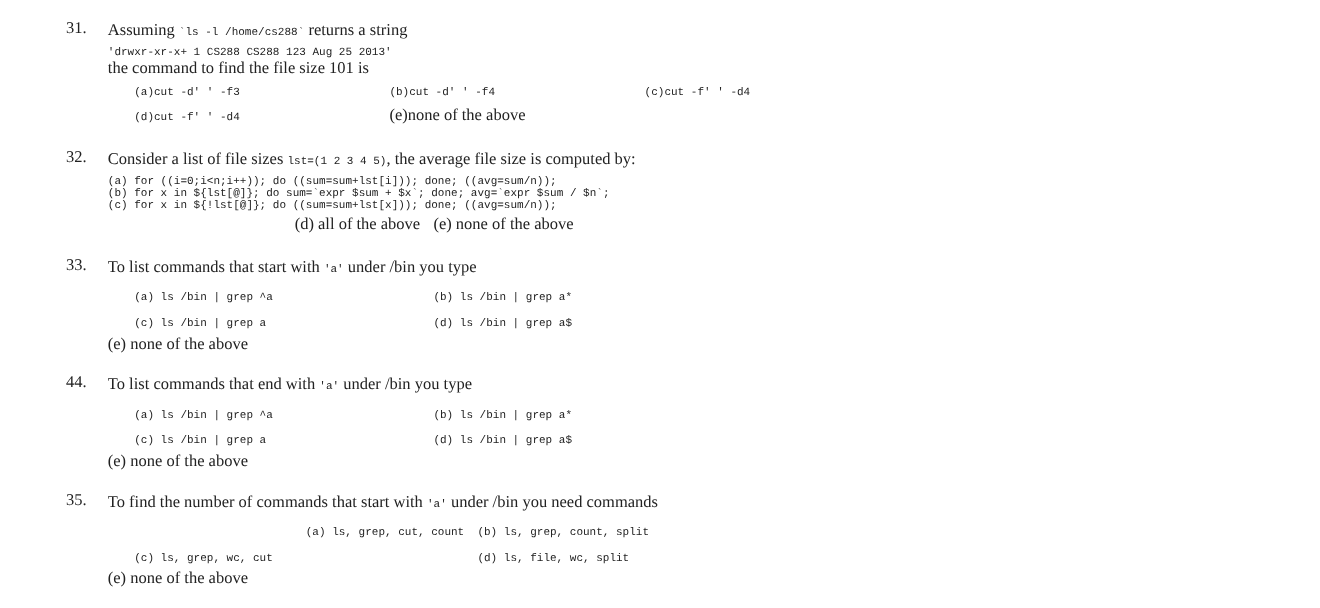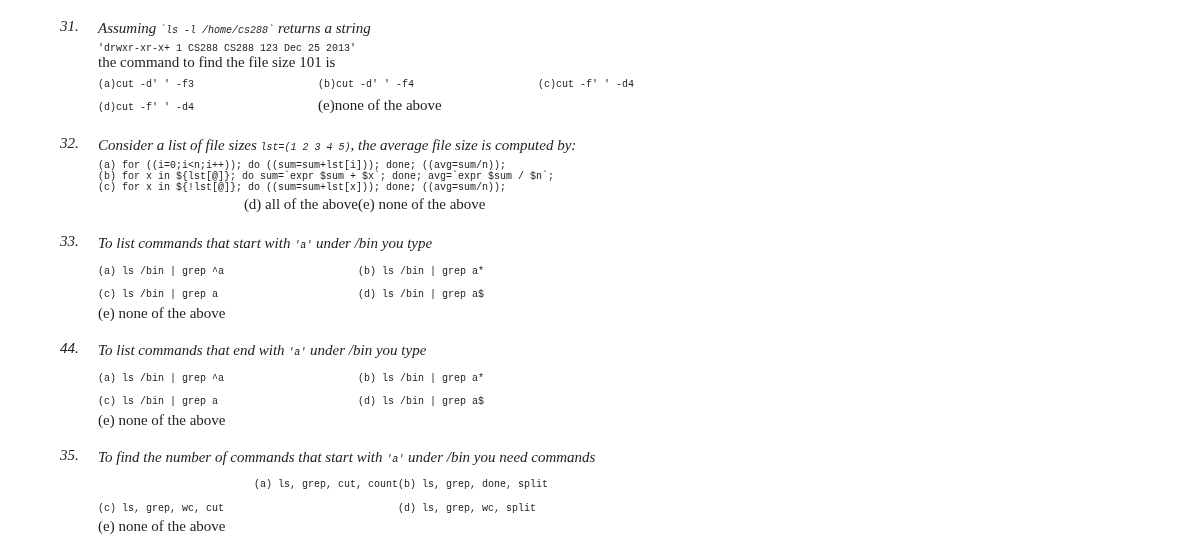--- a/index.html
+++ b/index.html
@@ -16,39 +16,39 @@
       min-height: 553px;
       padding: 18px 60px 18px 60px;
     }
     .question-block {
       margin-bottom: 18px;
     }
     .question-line {
       display: flex;
       align-items: flex-start;
       margin-bottom: 3px;
-      font-style: italic;
     }
     .question-number {
       min-width: 38px;
       font-size: 15px;
     }
     .question-text {
       font-size: 15px;
       line-height: 1.45;
     }
     .code {
       font-family: 'Courier New', Courier, monospace;
       font-size: 10px;
     }
     .options-row {
       display: flex;
       flex-wrap: wrap;
-      gap: 0;
+      gap: 12px;
       margin-bottom: 1px;
+      margin-left: 24px;
     }
     .option {
       font-size: 15px;
       line-height: 1.5;
     }
     .option-a { min-width: 220px; }
     .option-b { min-width: 220px; }
     .option-c { min-width: 220px; }
     .option-d { min-width: 220px; }
     .option-e { }
@@ -64,21 +64,21 @@
 <body>
 
 <div class="question-block">
   <div class="question-line">
     <span class="question-number">31.</span>
     <span class="question-text q-main-text">
       Assuming <span class="code">`ls -l /home/cs288`</span> returns a string
     </span>
   </div>
   <div class="q-content">
-    <div class="code">'drwxr-xr-x+ 1 CS288 CS288 123 Dec 25 2013'</div>
+    <div class="code">'drwxr-xr-x+ 1 CS288 CS288 123 Aug 25 2013'</div>
     <div>the command to find the file size 101 is</div>
     <div class="options-row">
       <span class="option option-a"><span class="code">(a)cut -d' ' -f3</span></span>
       <span class="option option-b"><span class="code">(b)cut -d' ' -f4</span></span>
       <span class="option option-c"><span class="code">(c)cut -f' ' -d4</span></span>
     </div>
     <div class="options-row">
       <span class="option option-d"><span class="code">(d)cut -f' ' -d4</span></span>
       <span class="option option-e">(e)none of the above</span>
     </div>
@@ -146,21 +146,21 @@
 <div class="question-block">
   <div class="question-line">
     <span class="question-number">35.</span>
     <span class="question-text q-main-text">
       To find the number of commands that start with <span class="code">'a'</span> under /bin  you need commands
     </span>
   </div>
   <div class="q-content">
     <div class="options-row">
       <span class="option" style="min-width:300px;text-align:right;"><span class="code">(a) ls, grep, cut, count</span></span>
-      <span class="option"><span class="code">(b) ls, grep, done, split</span></span>
+      <span class="option"><span class="code">(b) ls, grep, count, split</span></span>
     </div>
     <div class="options-row">
       <span class="option" style="min-width:300px;"><span class="code">(c) ls, grep, wc, cut</span></span>
-      <span class="option"><span class="code">(d) ls, grep, wc, split</span></span>
+      <span class="option"><span class="code">(d) ls, file, wc, split</span></span>
     </div>
     <div>(e) none of the above</div>
   </div>
 </div>
 
 </body></html>

